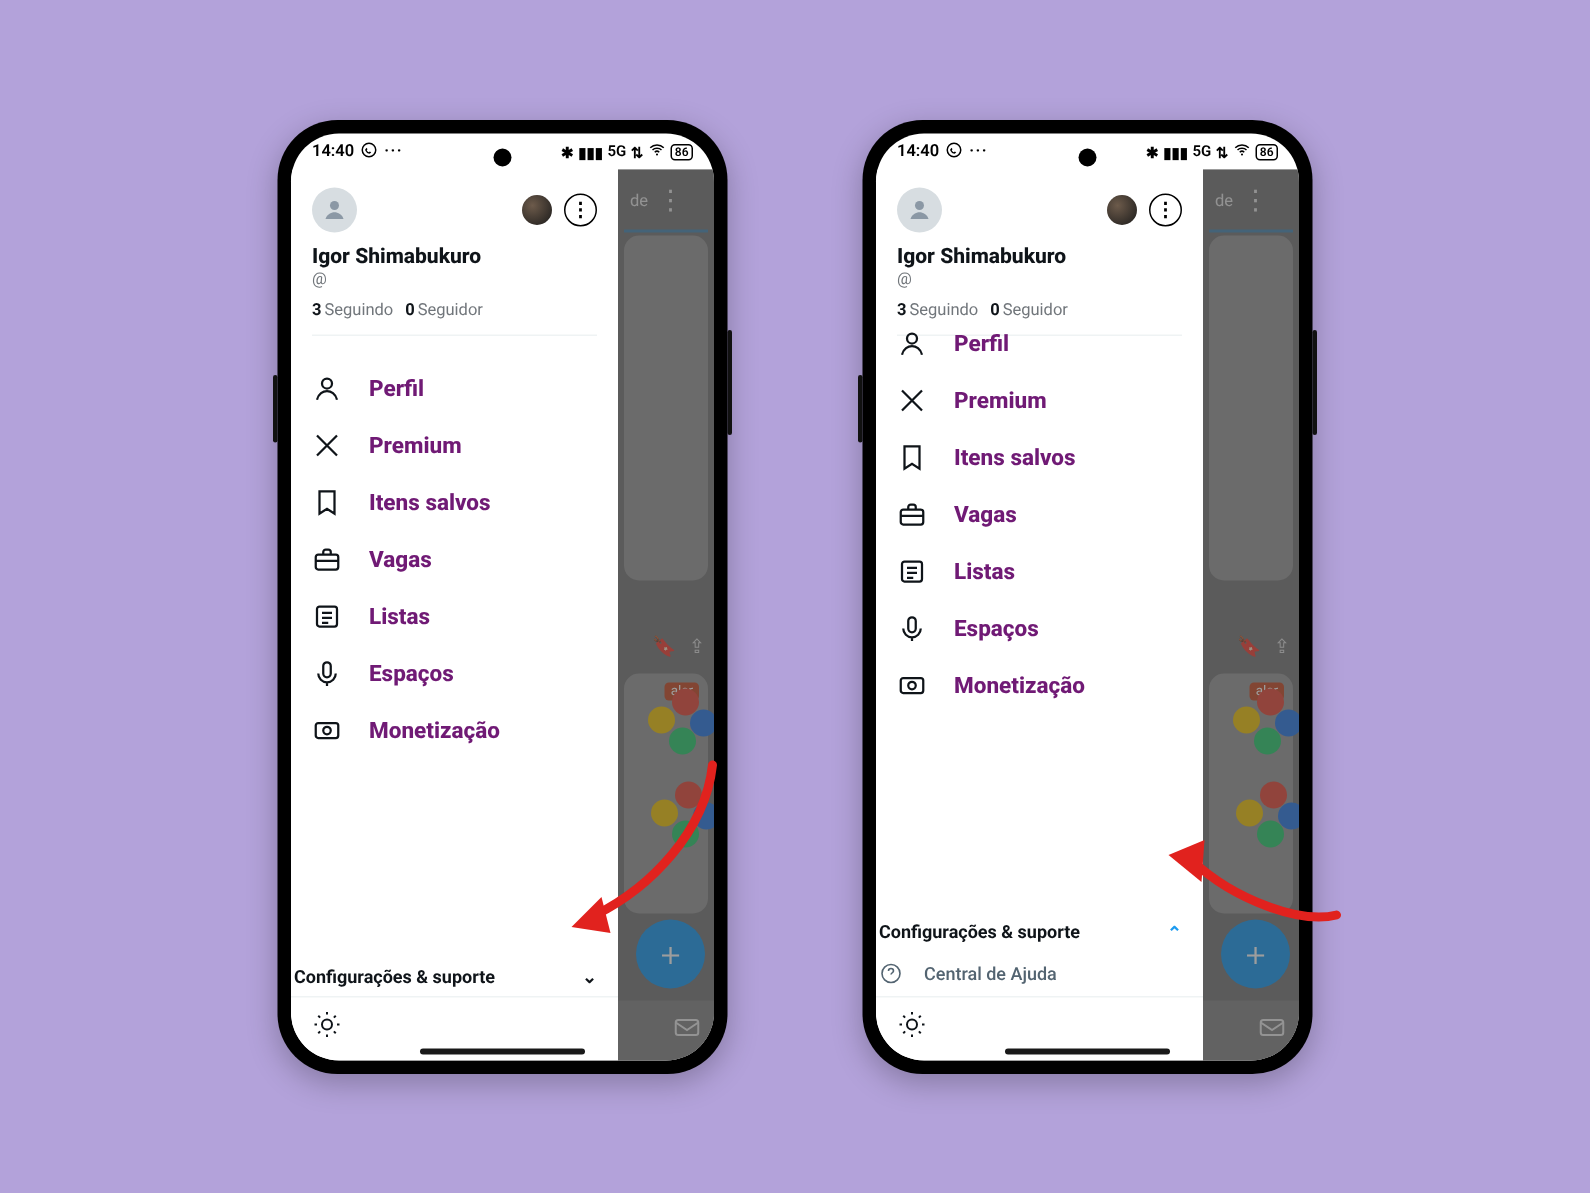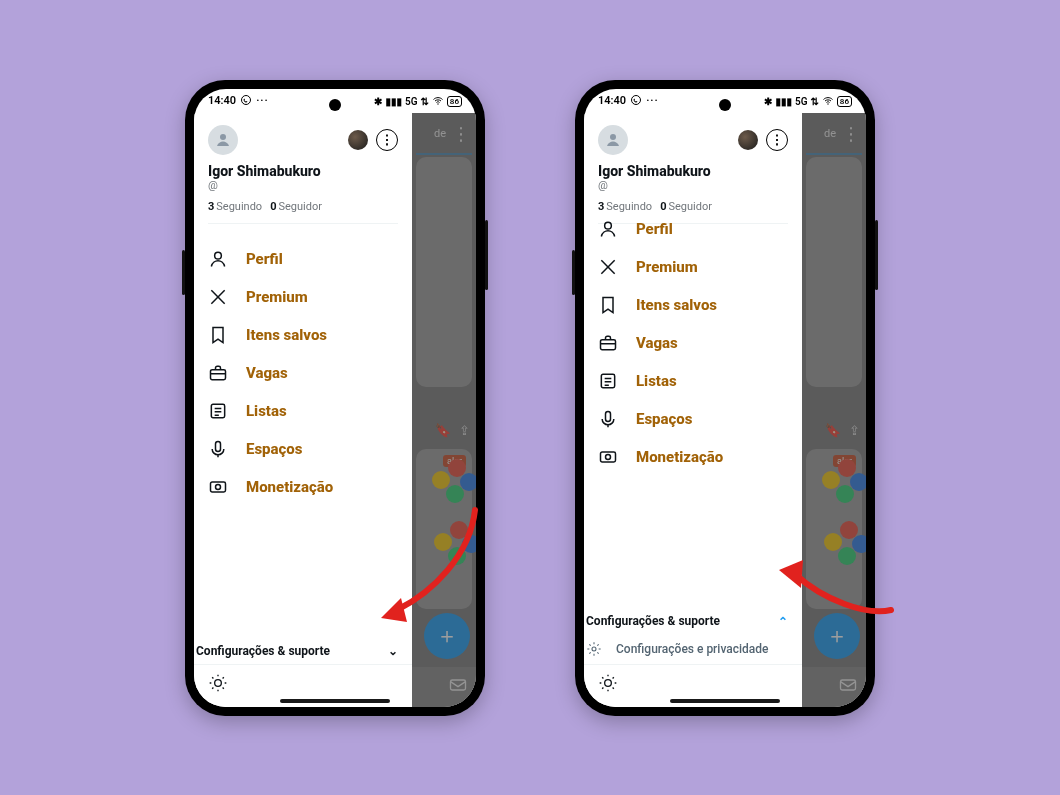--- a/index.html
+++ b/index.html
@@ -77,21 +77,21 @@
     display: flex;
     flex-direction: column;
     position: relative;
   }
   .backdrop {
     flex: 1;
     background: #7a7a7a;
     position: relative;
   }
   .backdrop .dim { position:absolute; inset:0; background:rgba(60,60,60,0.5); }
-  .bd-top { position:absolute; top:0; left:0; right:0; height:42px; display:flex; align-items:center; justify-content:flex-end; padding:0 6px; color:#e8e8e8; font-size:11px; gap:6px; }
+  .bd-top { position:absolute; top:0; left:0; right:0; height:42px; display:flex; align-items:center; justify-content:flex-end; padding:0 20px; color:#e8e8e8; font-size:11px; gap:6px; }
   .bd-top .dots { font-size:18px; line-height:1; }
   .bd-card-a { position:absolute; top:44px; left:4px; right:4px; height:230px; background:#9a9a9a; border-radius:10px; }
   .bd-card-b { position:absolute; top:336px; left:4px; right:4px; height:160px; background:#9a9a9a; border-radius:10px; }
   .bd-icons { position:absolute; top:310px; right:6px; display:flex; gap:8px; color:#ddd; font-size:13px; }
   .bd-brand { position:absolute; top:346px; right:4px; width:44px; height:44px; }
   .bd-brand .g { position:absolute; width:18px; height:18px; border-radius:50%; }
   .bd-g1{ background:#e74c3c; top:0; right:6px; }
   .bd-g2{ background:#f1c40f; top:12px; right:22px; }
   .bd-g3{ background:#2ecc71; top:26px; right:8px; }
   .bd-g4{ background:#2c7be5; top:14px; right:-6px; }
@@ -111,21 +111,21 @@
   .acct-dot { width:20px; height:20px; border-radius:50%; background:radial-gradient(circle at 35% 35%, #6d5b4b, #1a1a1a); }
   .circ-btn { width:22px; height:22px; border:1.5px solid #000; border-radius:50%; display:flex; align-items:center; justify-content:center; font-size:13px; font-weight:700; }
   .name { font-size:14px; font-weight:800; margin-top:8px; color:#0f1419; }
   .handle { font-size:11px; color:#71767b; margin-top:0px; }
   .follow { font-size:11px; color:#71767b; margin-top:8px; display:flex; gap:8px;align-items:center; }
   .follow b { color:#0f1419; font-weight:700; margin-right:2px; }
   .sep { height:1px; background:#eff3f4; margin: 10px 0 4px 0; }
 
   .menu { padding: 4px 6px 0 6px; }
   .menu.shifted { margin-top: -30px; } 
-  .mi { display:flex; align-items:center; gap:18px; padding: 9px 8px; font-size:15px; font-weight:800; color:#a16207; }
+  .mi { display:flex; align-items:center; gap:18px; padding: 9px 8px; font-size:15px; font-weight:800; color:#701a75; }
   .mi .ic { width:20px; display:flex; justify-content:center; color:#0f1419; }
   .mi svg { width:20px; height:20px; stroke:#0f1419; stroke-width:1.8; fill:none; }
 
   .support-block { padding: 6px 14px 0 2px; }
   .support-row { display:flex; justify-content:space-between; align-items:center; font-size:12px; font-weight:700; color:#0f1419; padding:6px 0; }
   .support-row.expanded .chev { color:#1d9bf0; transform: rotate(180deg); }
   .chev { font-size:12px; color:#0f1419; }
   .sub { display:flex; align-items:center; gap:14px; padding:7px 0; color:#536471; font-size:12px; font-weight:500; }
   .sub .sic { width:16px; display:flex; justify-content:center; }
   .sub svg { width:16px; height:16px; stroke:#536471; stroke-width:1.6; fill:none; }
@@ -455,25 +455,25 @@
           <div class="drawer-spacer"></div>
 
           <div class="support-block">
             <div class="support-row expanded">
               <span>Configurações &amp; suporte</span>
               <span class="chev">⌄</span>
             </div>
             <div class="sub">
               <span class="sic">
                 <svg viewBox="0 0 24 24">
-                    <circle cx="12" cy="12" r="3"></circle>
-                    <path d="M12 2v3M12 19v3M2 12h3M19 12h3M5 5l2 2M17 17l2 2M19 5l-2 2M5 19l2-2"></path>
+                    <circle cx="12" cy="12" r="9"></circle>
+                    <path d="M9.5 9.5a2.5 2.5 0 115 0c0 1.5-2.5 2-2.5 3.5M12 17h.01"></path>
                   </svg>
               </span>
-              <span>Configurações e privacidade</span>
+              <span>Central de Ajuda</span>
             </div>
           </div>
 
           <div class="drawer-bottom">
             <span>
               <svg viewBox="0 0 24 24">
                   <circle cx="12" cy="12" r="4"></circle>
                   <path d="M12 2v2M12 20v2M2 12h2M20 12h2M5 5l1.5 1.5M17.5 17.5L19 19M19 5l-1.5 1.5M5 19l1.5-1.5"></path>
                 </svg>
             </span>

